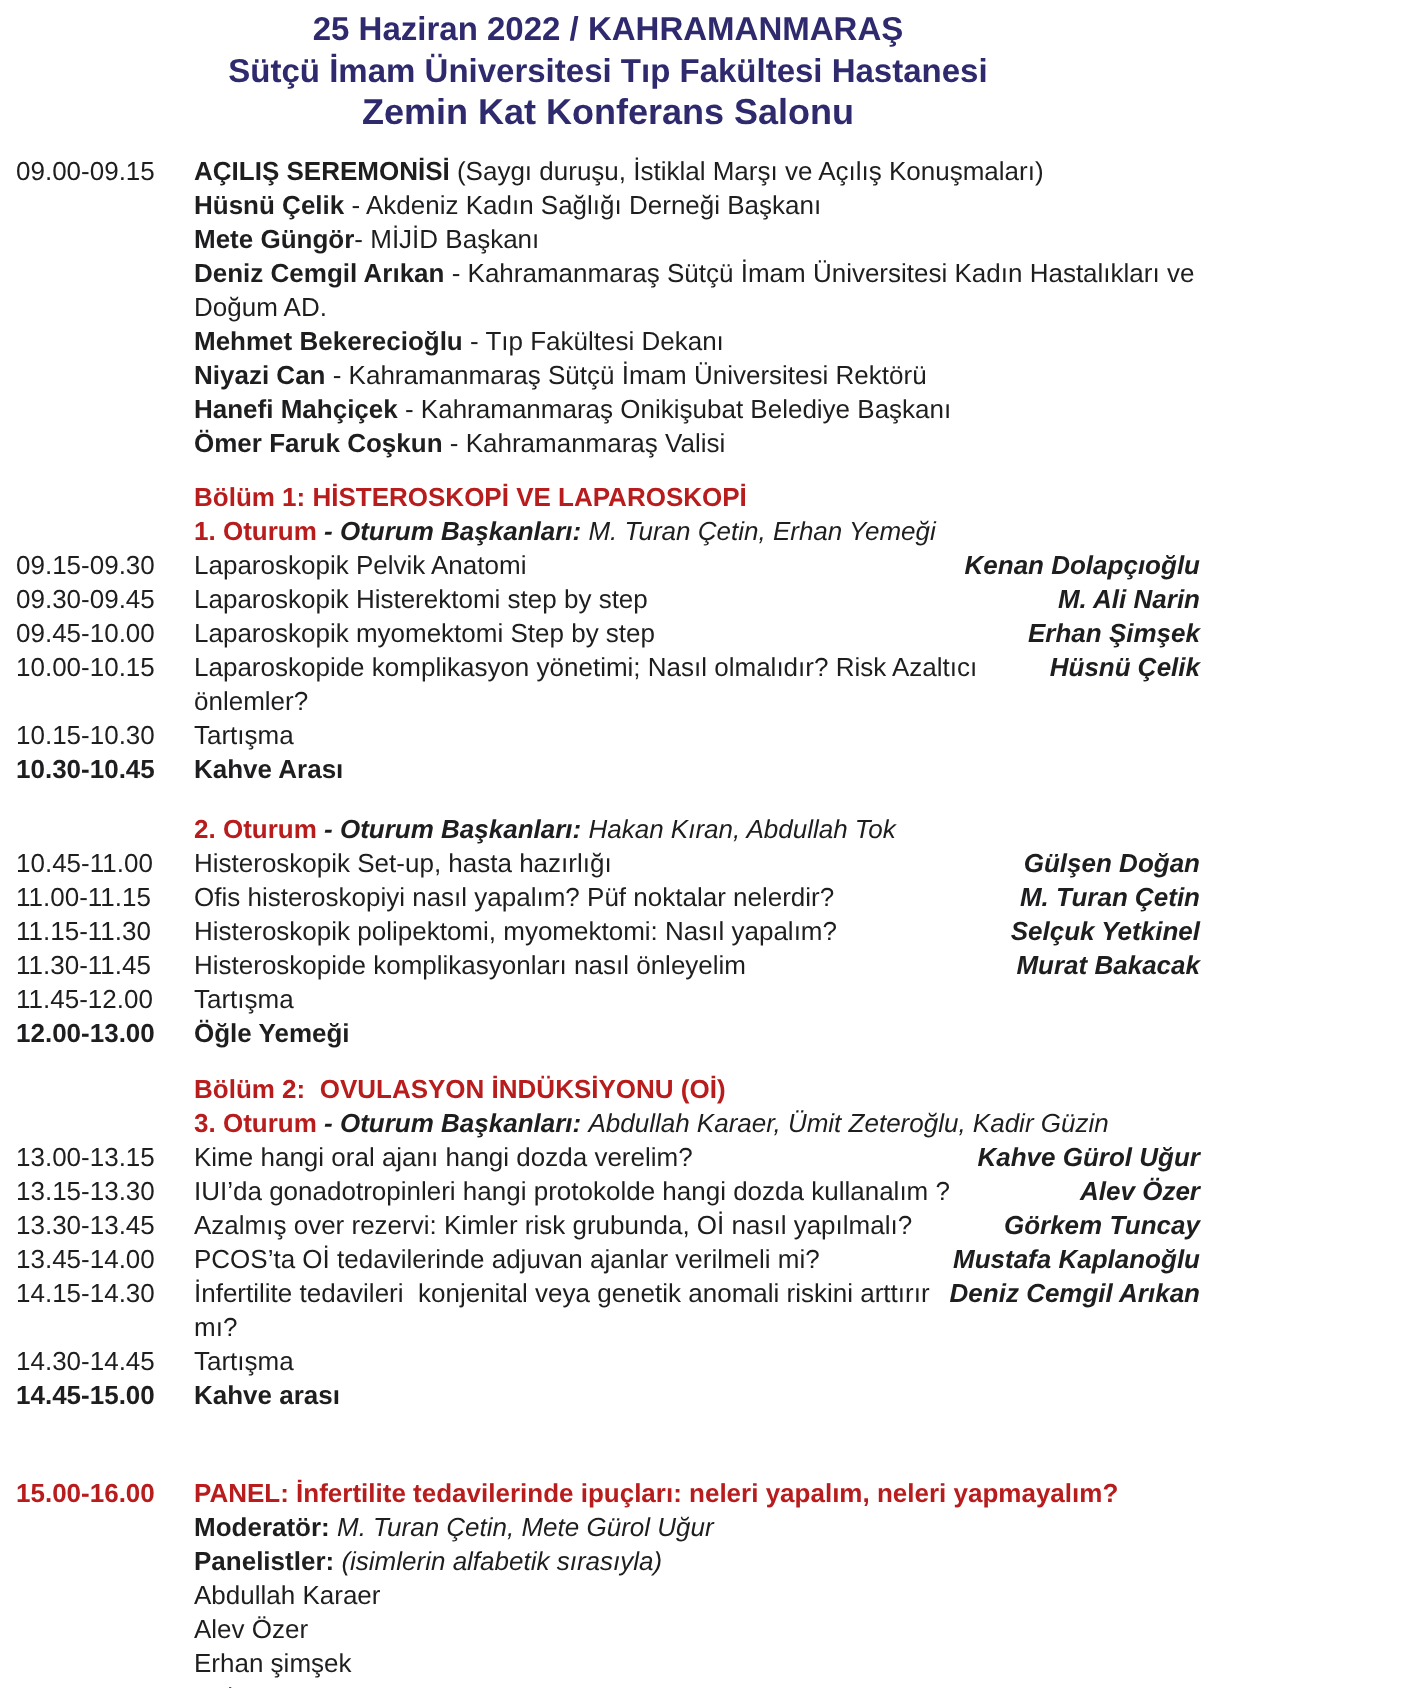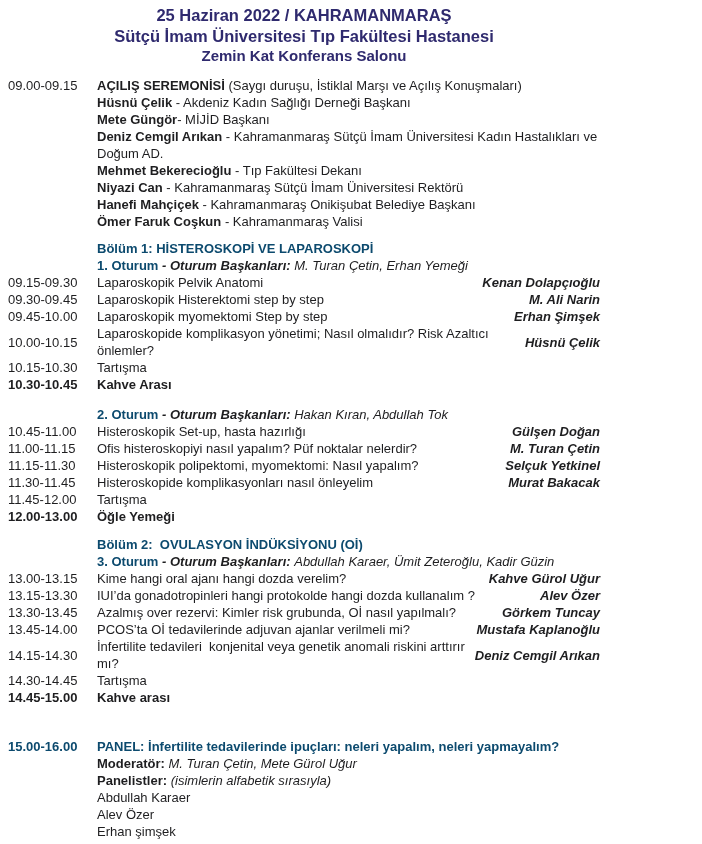--- a/index.html
+++ b/index.html
@@ -4,27 +4,27 @@
 <style>
   html,body{margin:0;padding:0;background:#ffffff;}
   body{
     width:702px;height:844px;overflow:hidden;
     font-family:"Liberation Sans","DejaVu Sans",sans-serif;
     font-size:13px;color:#1e1e20;
   }
   .page{padding:5px 6px 0 8px;box-sizing:border-box;width:606px;}
   .hdr{text-align:center;color:#2f2a6e;font-weight:bold;}
   .hdr .l1{font-size:16.5px;line-height:21px;}
-  .hdr .l3{font-size:15px;line-height:18px;}
-  .row{display:flex;align-items:center;line-height:17px;}
+  .hdr .l3{font-size:18px;line-height:18px;}
+  .row{display:flex;align-items:flex-start;line-height:17px;}
   .time{flex:0 0 89px;}
   .title{flex:1 1 auto;white-space:pre-wrap;}
   .speaker{flex:0 0 auto;margin-left:8px;font-weight:bold;font-style:italic;text-align:right;}
   .b .time,.b .title{font-weight:bold;}
-  .red{color:#0c4a6e;}
+  .red{color:#b91c1c;}
   .bold{font-weight:bold;}
   .it{font-style:italic;}
   .bi{font-weight:bold;font-style:italic;}
   .sec-title{font-weight:bold;}
   .mt-opening{margin-top:12px;}
   .mt-part1{margin-top:10px;}
   .mt-session2{margin-top:13px;}
   .mt-part2{margin-top:11px;}
   .mt-panel{margin-top:32px;}
   .mt-closing{margin-top:3px;}

